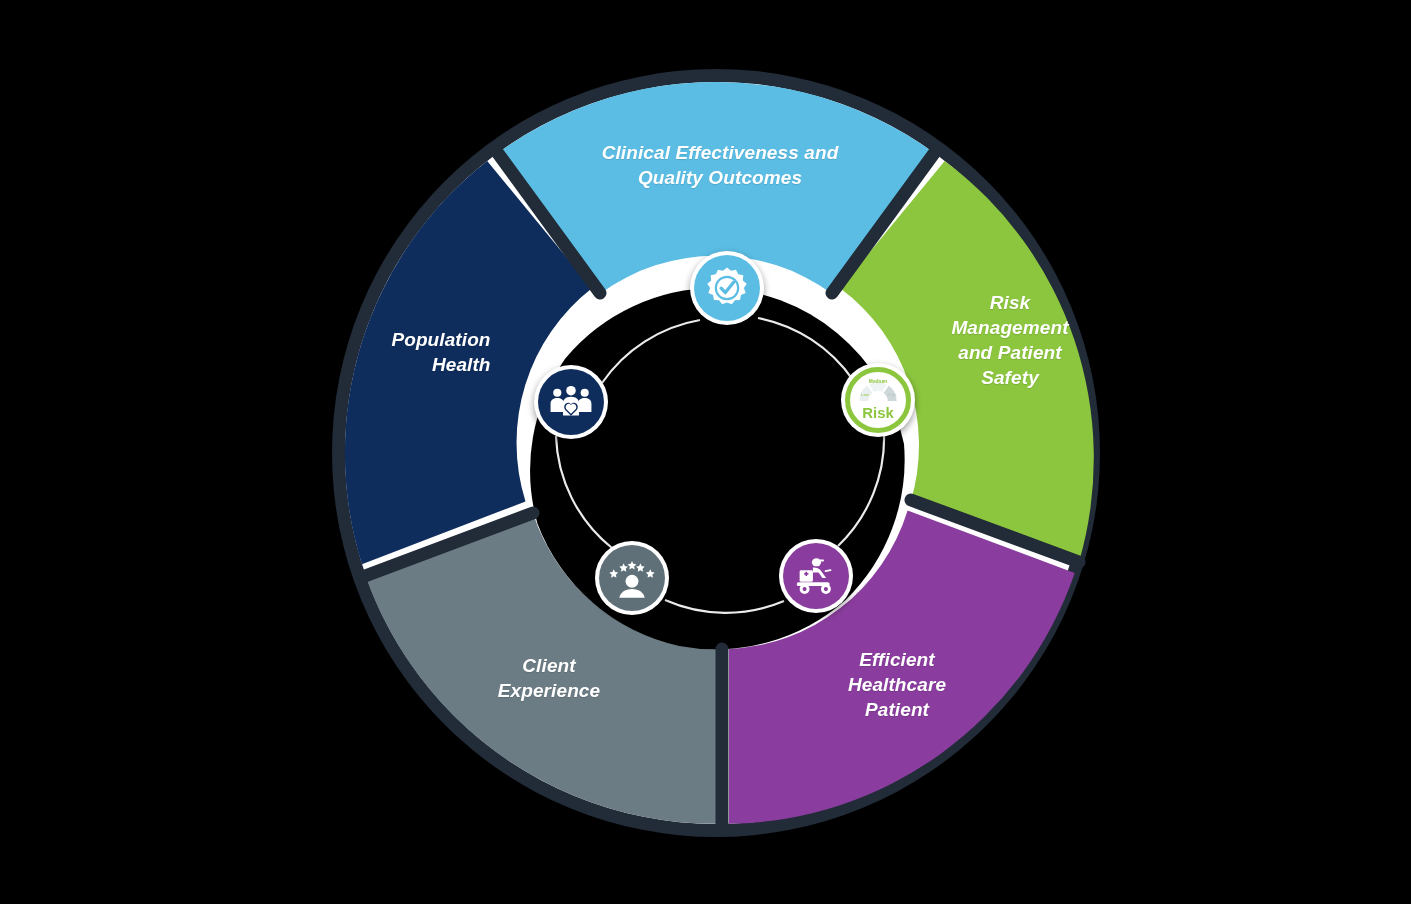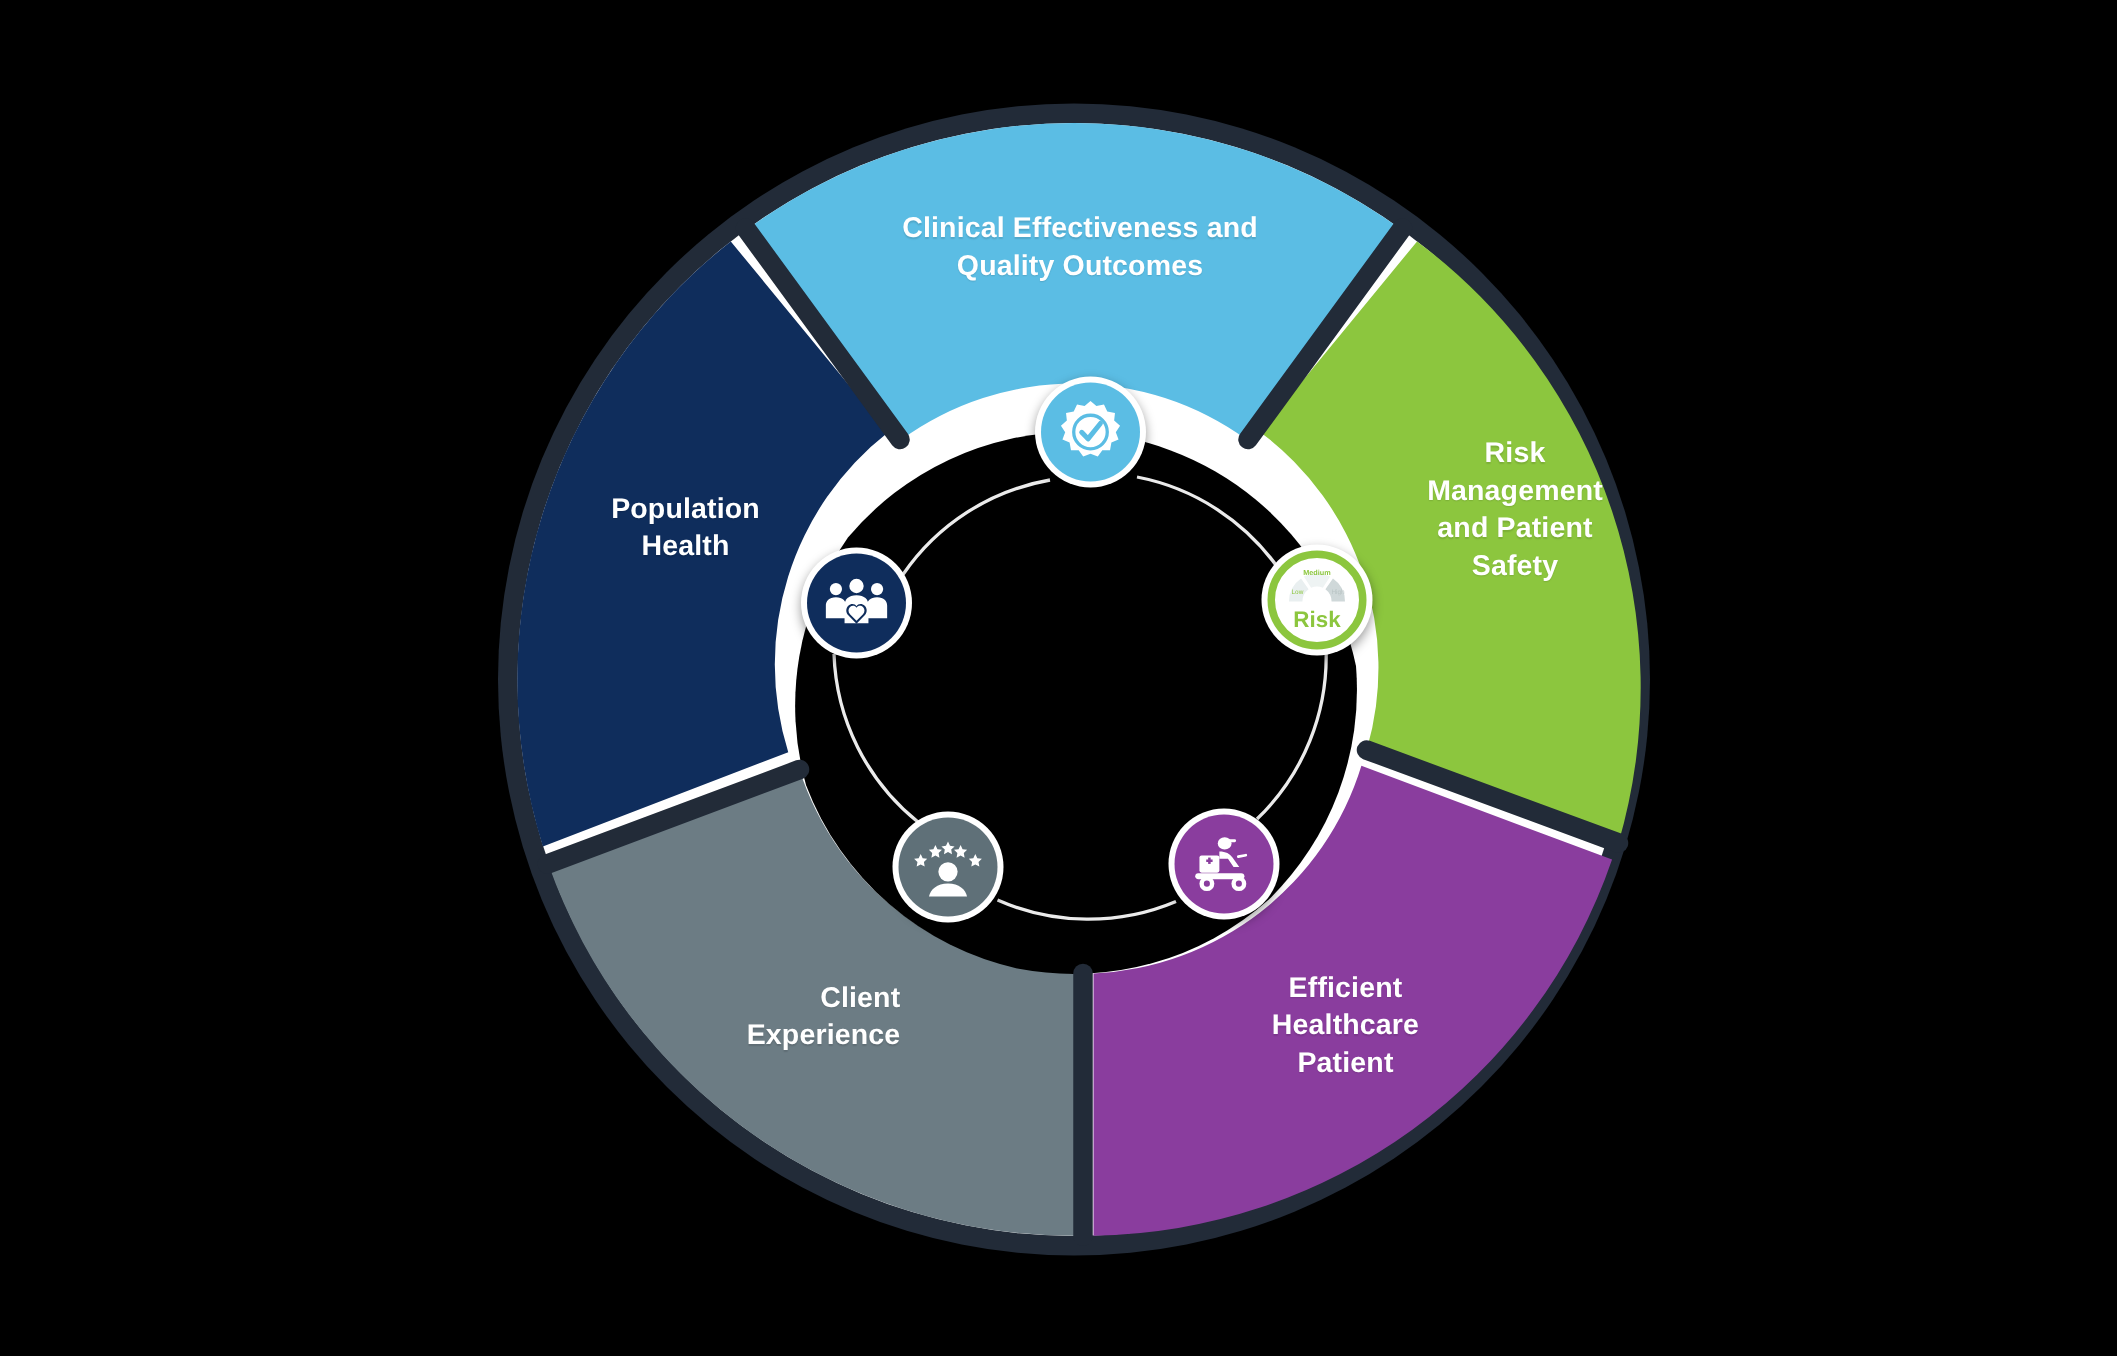--- a/index.html
+++ b/index.html
@@ -32,20 +32,21 @@
     font-family: "Liberation Sans", sans-serif;
     font-weight: 600;
     font-size: 19px;
     line-height: 25px;
     text-align: center;
     letter-spacing: 0.1px;
     white-space: pre-line;
     transform: translate(-50%, -50%);
     text-shadow: 0 1px 1px rgba(0,0,0,0.12);
     pointer-events: none;
+    font-style: italic;
   }
   .hub-icon {
     position: absolute;
     width: 74px;
     height: 74px;
     border-radius: 50%;
     background: #ffffff;
     transform: translate(-50%, -50%);
     box-shadow: 0 3px 7px rgba(0,0,0,0.40);
     display: flex;
@@ -131,24 +132,24 @@
 
   <div class="seg-label" style="left:1010px; top:340px;">Risk
 Management
 and Patient
 Safety</div>
 
   <div class="seg-label" style="left:897px; top:684px;">Efficient
 Healthcare
 Patient</div>
 
-  <div class="seg-label" style="left:549px; top:678px;text-align:right;">Client
+  <div class="seg-label" style="left:549px; top:678px;">Client
 Experience</div>
 
-  <div class="seg-label" style="left:457px; top:352px;">Population
+  <div class="seg-label" style="left:441px; top:352px;text-align:right;">Population
 Health</div>
 
   <div class="hub-icon" style="left:727px; top:288px;">
     <div class="hub-disc" style="background:#5bbde4;">
       <svg width="44" height="44" viewBox="0 0 48 48">
         <path fill="#ffffff" d="M24 1.5l4.3 3.6 5.5-1.1 2.4 5.1 5.6 1 -0.6 5.6 4.3 3.7 -3.1 4.7 2 5.3 -5.2 2.2 -1 5.6 -5.6 0.1 -3.3 4.5 -5.3-2 -5.3 2 -3.3-4.5 -5.6-0.1 -1-5.6 -5.2-2.2 2-5.3 -3.1-4.7 4.3-3.7 -0.6-5.6 5.6-1 2.4-5.1 5.5 1.1z"></path>
         <circle cx="24" cy="24" r="12.2" fill="none" stroke="#5bbde4" stroke-width="2.4"></circle>
         <path fill="none" stroke="#5bbde4" stroke-width="3.6" stroke-linecap="round" stroke-linejoin="round" d="M17.6 24.2l4.6 4.8 9-11.2"></path>
       </svg>
     </div>

